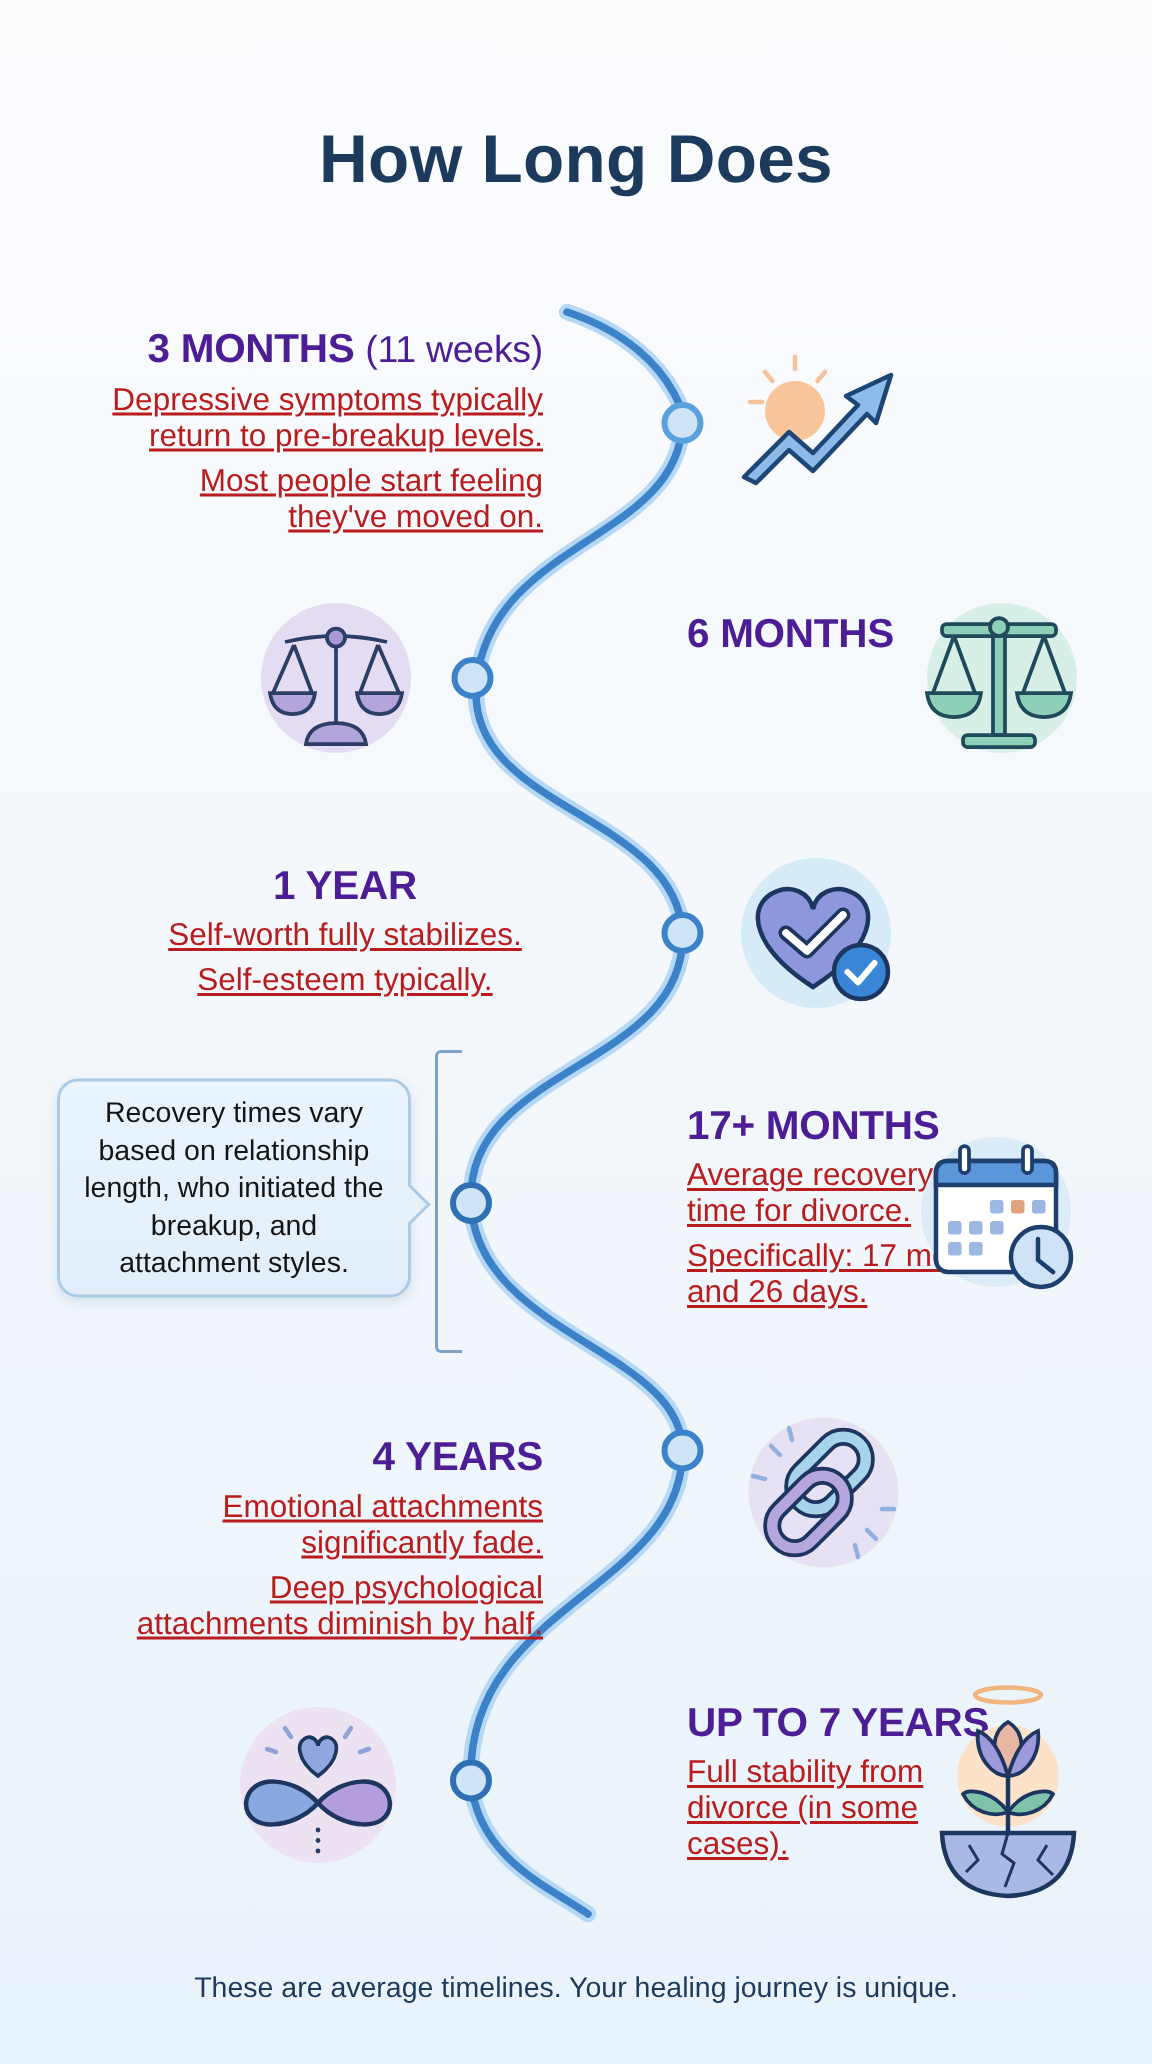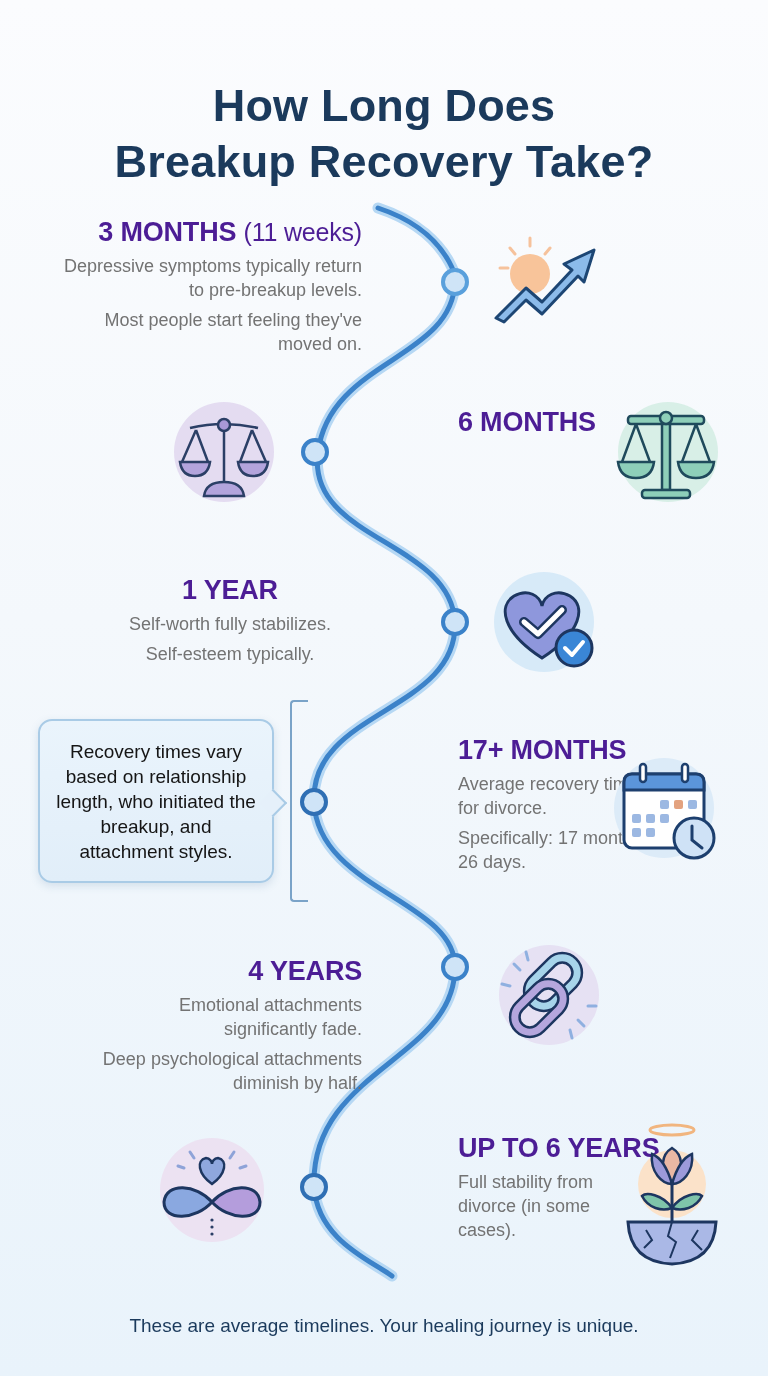--- a/index.html
+++ b/index.html
@@ -19,25 +19,25 @@
   .timeline-svg { position: absolute; left: 0; top: 0; }
   .block { position: absolute; }
   .block.left { text-align: right; }
   .block.right { text-align: left; margin-left: 44px; }
   .label {
     color: #4c1d95; font-weight: 700; font-size: 27px; line-height: 32px;
     margin-bottom: 6px; letter-spacing: -0.2px;
   }
   .label .sub { font-weight: 400; font-size: 25px; }
   .desc {
-    color: #737373; font-size: 18px; line-height: 24px; margin-bottom: 6px;
+    color: #b91c1c; font-size: 21px; line-height: 24px; margin-bottom: 6px; text-decoration: underline;
   }
   .icon-wrap { position: absolute; width: 110px; height: 110px; }
   .callout {
-    position: absolute; left: 38px; top: 719px; width: 236px; height: 164px;
+    position: absolute; left: 38px; top: 719px; width: 236px; height: 146px;
     background: linear-gradient(180deg, #eaf4fc, #e1eef9);
     border: 2px solid #a9cbe6; border-radius: 14px;
     box-shadow: 0 3px 8px rgba(80,120,160,0.18);
     display: flex; align-items: center; justify-content: center;
     text-align: center; font-size: 19px; line-height: 25px; color: #151515;
     padding: 10px 14px;
   }
   .callout::after {
     content: ""; position: absolute; right: -11px; top: 72px;
     width: 18px; height: 18px; background: #e5f0fa;
@@ -51,21 +51,20 @@
   .footer {
     position: absolute; left: 0; top: 1314px; width: 768px; text-align: center;
     color: #1b3a5c; font-size: 19px; line-height: 24px;
   }
 </style>
 </head>
 <body>
 
 <div class="title">
   <div>How Long Does</div>
-  <div>Breakup Recovery Take?</div>
 </div>
 
 <svg class="timeline-svg" width="768" height="1376" viewBox="0 0 768 1376">
   <path d="M 378 208 C 460 235, 460 300, 455 282 C 452 360, 330 360, 318 452 C 306 540, 450 540, 455 622 C 458 712, 310 710, 314 802 C 318 890, 455 900, 455 967 C 455 1060, 310 1070, 314 1187 C 318 1240, 370 1260, 392 1276" fill="none" stroke="#b6d8f4" stroke-width="11" stroke-linecap="round"></path>
   <path d="M 378 208 C 460 235, 460 300, 455 282 C 452 360, 330 360, 318 452 C 306 540, 450 540, 455 622 C 458 712, 310 710, 314 802 C 318 890, 455 900, 455 967 C 455 1060, 310 1070, 314 1187 C 318 1240, 370 1260, 392 1276" fill="none" stroke="#3b82c9" stroke-width="5" stroke-linecap="round"></path>
   <g>
     <circle cx="455" cy="282" r="12" fill="#cfe4f7" stroke="#5aa0dc" stroke-width="4"></circle>
     <circle cx="315" cy="452" r="12" fill="#cfe4f7" stroke="#3b82c9" stroke-width="4"></circle>
     <circle cx="455" cy="622" r="12" fill="#cfe4f7" stroke="#3b82c9" stroke-width="4"></circle>
     <circle cx="314" cy="802" r="12" fill="#cfe4f7" stroke="#2f6fb4" stroke-width="4"></circle>
@@ -209,21 +208,21 @@
     <path d="M 56 68 C 40 50, 10 48, 8 68 C 8 88, 40 86, 56 68 Z" fill="#8aa8e0" stroke="#1d3660" stroke-width="3"></path>
     <path d="M 56 68 C 72 50, 102 48, 104 68 C 104 88, 72 86, 56 68 Z" fill="#b49ddc" stroke="#1d3660" stroke-width="3"></path>
     <g fill="#2b3f66">
         <circle cx="56" cy="86" r="1.6"></circle>
         <circle cx="56" cy="93" r="1.6"></circle>
         <circle cx="56" cy="100" r="1.6"></circle>
       </g>
   </svg>
 </div>
 <div class="block right" style="left:414px; top:1132px; width:230px;">
-  <div class="label">UP TO 6 YEARS</div>
+  <div class="label">UP TO 7 YEARS</div>
   <div class="desc" style="width:180px;">Full stability from divorce (in some cases).</div>
 </div>
 <div class="icon-wrap" style="left:622px; top:1118px; height:150px;">
   <svg width="100" height="150" viewBox="0 0 100 150">
     <ellipse cx="50" cy="12" rx="22" ry="5" fill="none" stroke="#f1b57f" stroke-width="3"></ellipse>
     <circle cx="50" cy="66" r="34" fill="#fbe2c9"></circle>
     <path d="M 50 30 C 40 36, 36 52, 50 64 C 64 52, 60 36, 50 30 Z" fill="#e9b8a4" stroke="#1d3660" stroke-width="2.5"></path>
     <path d="M 30 36 C 28 54, 40 66, 50 66 C 46 52, 40 40, 30 36 Z" fill="#9c9ada" stroke="#1d3660" stroke-width="2.5"></path>
     <path d="M 70 36 C 72 54, 60 66, 50 66 C 54 52, 60 40, 70 36 Z" fill="#9c9ada" stroke="#1d3660" stroke-width="2.5"></path>
     <line x1="50" y1="66" x2="50" y2="104" stroke="#1d3660" stroke-width="3"></line>

